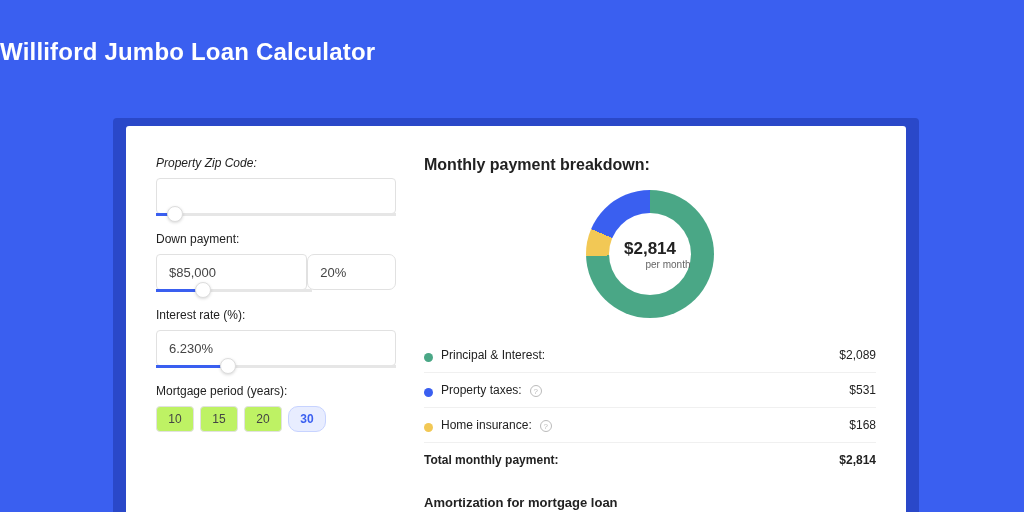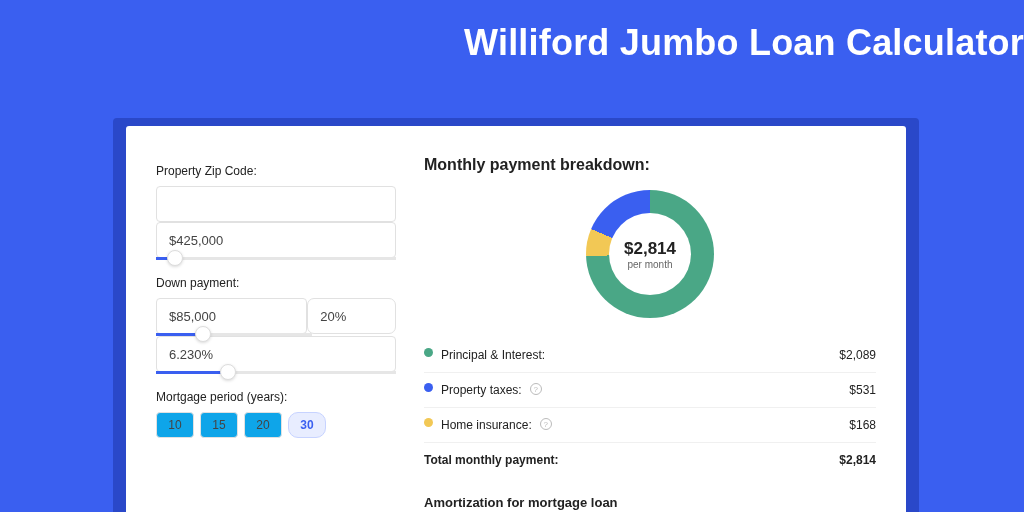--- a/index.html
+++ b/index.html
@@ -5,25 +5,25 @@
   * { box-sizing: border-box; margin: 0; padding: 0; }
   body {
     width: 1024px;
     height: 512px;
     background: #3a5ff0;
     font-family: -apple-system, BlinkMacSystemFont, "Segoe UI", Arial, sans-serif;
     overflow: hidden;
     position: relative;
   }
   .page-title {
-    text-align: right;
+    text-align: left;
     color: #fff;
-    font-size: 36px;
-    font-weight: 700;
-    padding-top: 22px;
+    font-size: 24px;
+    font-weight: 700;
+    padding-top: 38px;
     letter-spacing: 0.2px;
   }
   .card-shadow {
     position: absolute;
     top: 118px;
     left: 113px;
     width: 806px;
     height: 420px;
     background: #2a48c9;
     border-radius: 4px;
@@ -42,21 +42,21 @@
   }
   .left-col { width: 240px; flex-shrink: 0; }
   .right-col { flex: 1; }
 
   .label {
     font-size: 12px;
     color: #222;
     margin-bottom: 8px;
     margin-top: 16px;
   }
-  .label.first { margin-top: 8px; }
+  .label.first { margin-top: 0; font-style: italic; }
 
   .text-input {
     width: 100%;
     height: 36px;
     border: 1px solid #e1e1e1;
     border-radius: 4px;
     padding: 0 12px;
     font-size: 13px;
     color: #444;
     background: #fff;
@@ -89,21 +89,21 @@
 
   .dp-row { display: flex; gap: 0; }
   .dp-row .text-input:first-child { flex: 2; }
   .dp-row .text-input:last-child { flex: 1; border-radius: 7px; }
 
   .period-row { display: flex; gap: 6px; }
   .period-btn {
     width: 38px;
     height: 26px;
     border: 1px solid #e1e1e1;
-    background: #0ea5e9;
+    background: #bef264;
     border-radius: 4px;
     font-size: 12px;
     color: #444;
     cursor: pointer;
     display: flex;
     align-items: center;
     justify-content: center;
   }
   .period-btn.active {
     background: #e8edff;
@@ -143,38 +143,38 @@
     background: #fff;
     border-radius: 50%;
     left: 23px;
     top: 23px;
     display: flex;
     flex-direction: column;
     align-items: center;
     justify-content: center;
   }
   .donut-amount { font-size: 17px; font-weight: 700; color: #222; }
-  .donut-sub { font-size: 10px; color: #666; }
+  .donut-sub { font-size: 10px; color: #666; padding-left: 36px; }
 
   .legend-row {
     display: flex;
     align-items: center;
     justify-content: space-between;
     padding: 10px 0;
     font-size: 12px;
     color: #222;
     border-bottom: 1px solid #f0f0f0;
   }
   .legend-row.total {
     font-weight: 700;
     border-bottom: none;
     padding-top: 10px;
     text-align: right;
   }
-  .legend-left { display: flex; align-items: flex-start; gap: 8px; }
+  .legend-left { display: flex; align-items: flex-end; gap: 8px; }
   .dot { width: 9px; height: 9px; border-radius: 50%; flex-shrink: 0; }
   .dot.green { background: #4aa786; }
   .dot.blue { background: #3a5ff0; }
   .dot.yellow { background: #f2c855; }
   .info-icon {
     width: 12px;
     height: 12px;
     border: 1px solid #bbb;
     border-radius: 50%;
     display: inline-flex;
@@ -200,36 +200,36 @@
 
 <div class="card-shadow"></div>
 
 <div class="card">
 
   <div class="left-col">
 
     <div class="label first">Property Zip Code:</div>
     <input class="text-input" value="" style="">
 
-    <input class="text-input" value="$425,000" style="">
     <div class="slider-track">
       <div class="slider-fill" style="width:8%"></div>
       <div class="slider-thumb" style="left:8%"></div>
     </div>
 
     <div class="label">Down payment:</div>
     <div class="dp-row">
       <input class="text-input" value="$85,000" style="">
       <input class="text-input" value="20%" style="">
     </div>
     <div class="slider-track" style="width:65%">
       <div class="slider-fill" style="width:30%"></div>
       <div class="slider-thumb" style="left:30%"></div>
     </div>
 
+    <div class="label">Interest rate (%):</div>
     <input class="text-input" value="6.230%" style="">
     <div class="slider-track">
       <div class="slider-fill" style="width:30%"></div>
       <div class="slider-thumb" style="left:30%"></div>
     </div>
 
     <div class="label">Mortgage period (years):</div>
     <div class="period-row">
       <div class="period-btn">10</div>
       <div class="period-btn">15</div>

